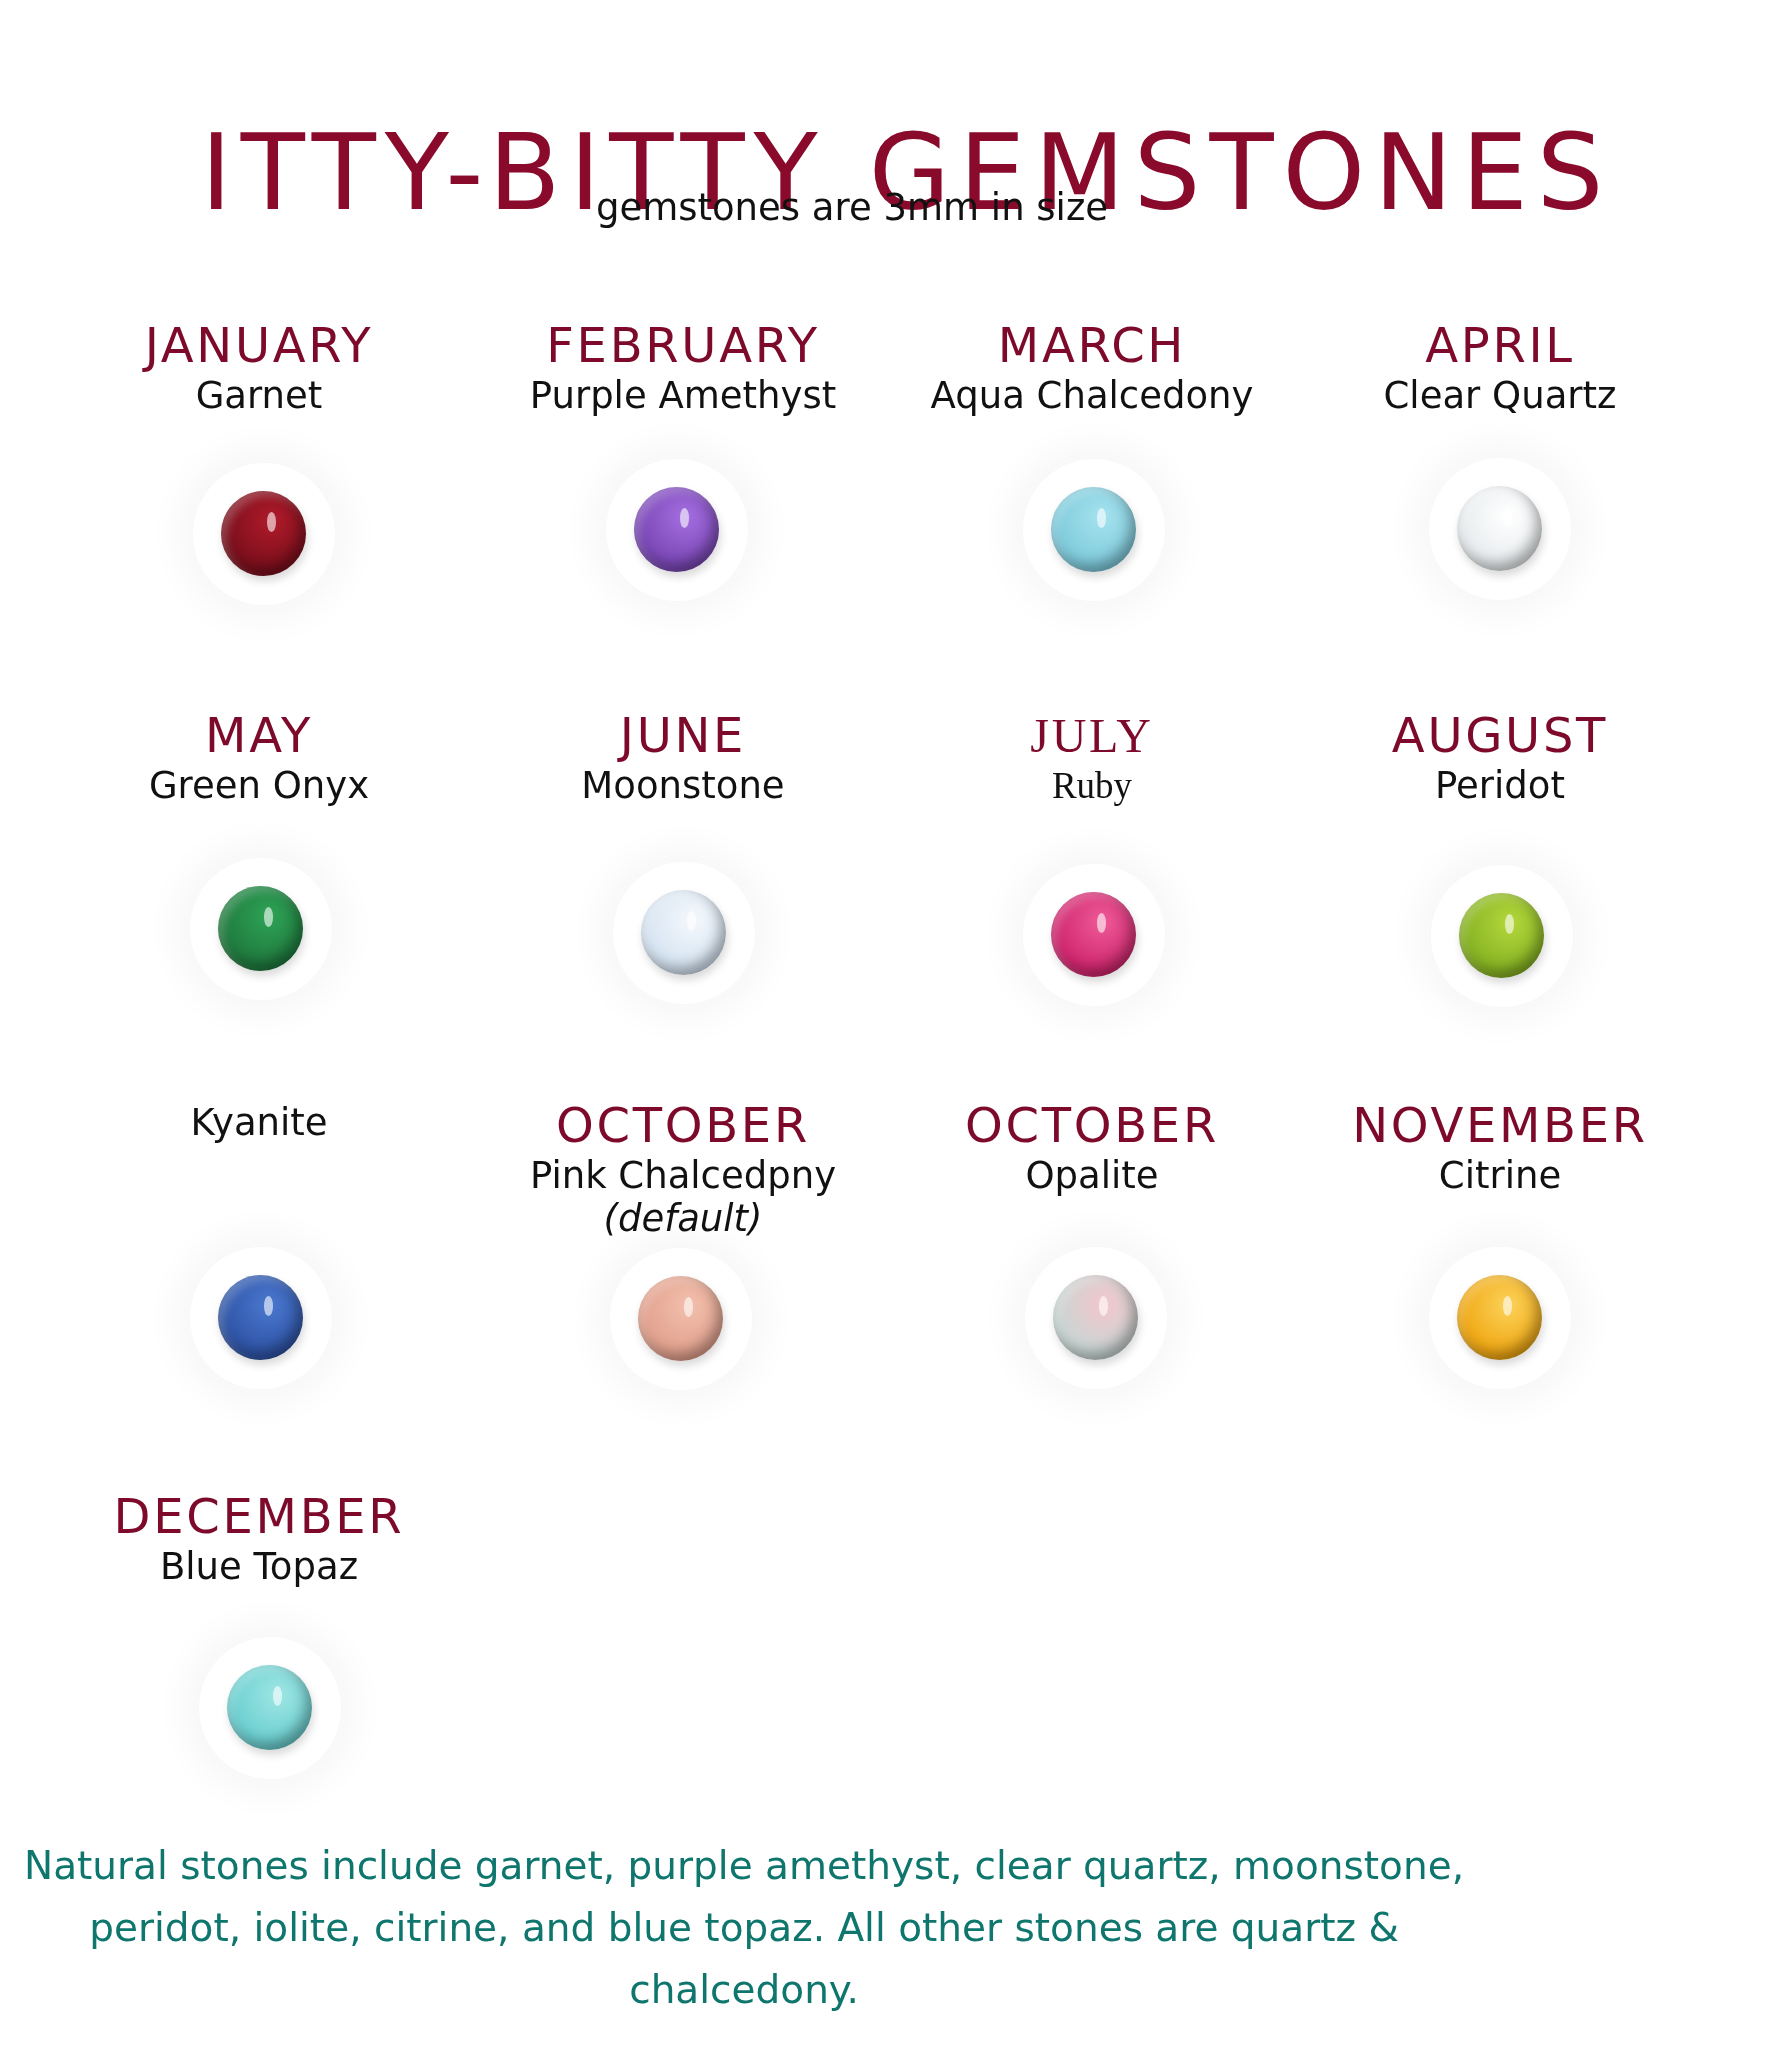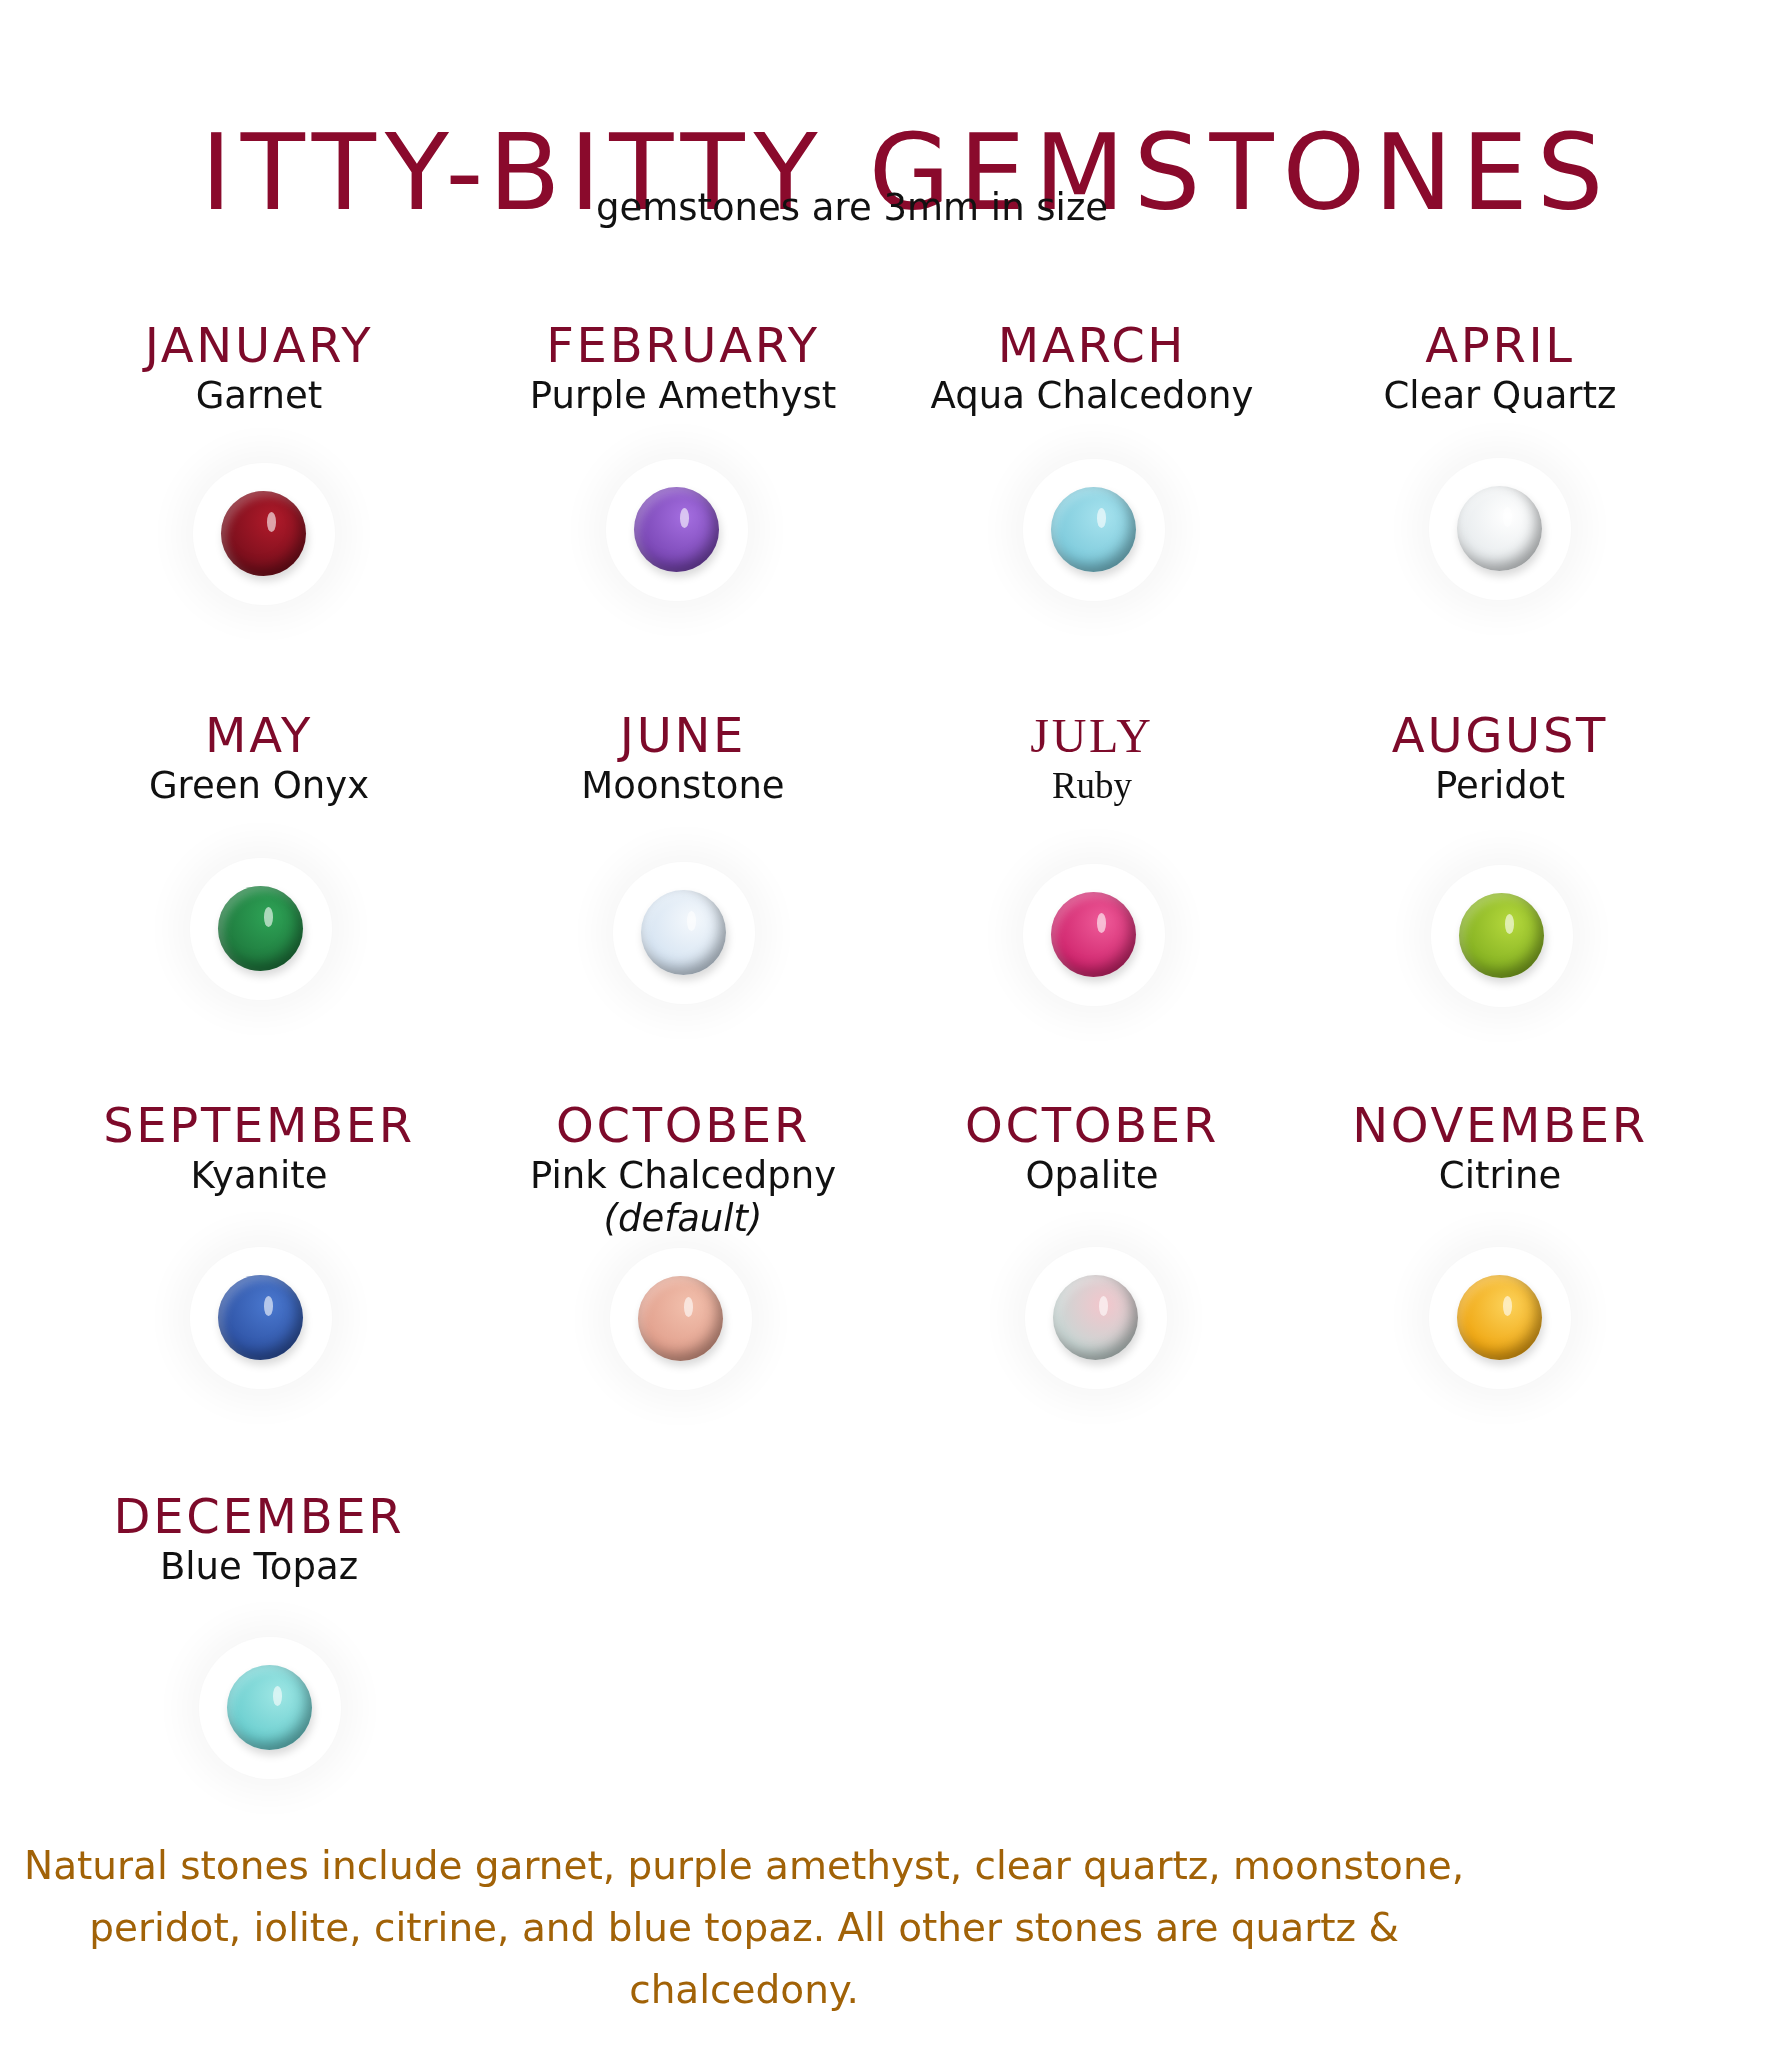--- a/index.html
+++ b/index.html
@@ -8,21 +8,21 @@
   .subtitle { position:absolute; left:0; width:1704px; top:186px; text-align:center; font-size:37px; color:#111; }
   .cell { position:absolute; width:408px; margin-left:-204px; text-align:center; }
   .month { font-size:48px; letter-spacing:2.7px; color:#7d0a2a; line-height:53px; }
   .stone { font-size:37px; color:#111; line-height:44px; margin-top:1.8px; }
   .note { font-size:37px; font-style:italic; color:#111; line-height:41px; }
   .gem-wrap { position:absolute; width:142px; height:142px; margin-left:-71px; border-radius:50%;
               box-shadow: 0 0 35px 16px rgba(0,0,0,0.035); }
   .gem { position:absolute; left:28px; top:28px; width:85px; height:85px; border-radius:50%;
          box-shadow: inset -5.3px -7px 12.4px rgba(0,0,0,0.35), inset 5.3px 5.3px 8.9px rgba(255,255,255,0.25), 1.8px 5.3px 8.9px rgba(0,0,0,0.15); }
   .gem::after { content:""; position:absolute; left:46px; top:21px; width:8.9px; height:19.5px; border-radius:50%; background:rgba(255,255,255,0.6); }
-  .footer { position:absolute; left:0; width:1488px; top:1835px; text-align:center; font-size:39px; line-height:62px; color:#a16207; }
+  .footer { position:absolute; left:0; width:1488px; top:1835px; text-align:center; font-size:39px; line-height:62px; color:#0f766e; }
 </style>
 </head>
 <body>
 
 <h1 class="title">ITTY-BITTY GEMSTONES</h1>
 <div class="subtitle">gemstones are 3mm in size</div>
 
 <div class="cell" style="left:259px; top:319px;">
   <div class="month">JANUARY</div>
   <div class="stone">Garnet</div>
@@ -81,21 +81,20 @@
 
 <div class="cell" style="left:1500px; top:709px;">
   <div class="month">AUGUST</div>
   <div class="stone">Peridot</div>
 </div>
 <div class="gem-wrap" style="left:1502px; top:865px;">
     <div class="gem" style="background: radial-gradient(circle at 60% 35%, rgb(180, 216, 60) 0%, rgb(134, 178, 34) 65%, rgb(134, 178, 34) 100%);"></div>
   </div>
 
 <div class="cell" style="left:259px; top:1099px;">
-  <div class="month">SEPTEMBER</div>
   <div class="stone">Kyanite</div>
 </div>
 <div class="gem-wrap" style="left:261px; top:1247px;">
     <div class="gem" style="background: radial-gradient(circle at 60% 35%, rgb(74, 120, 207) 0%, rgb(47, 84, 166) 65%, rgb(47, 84, 166) 100%);"></div>
   </div>
 
 <div class="cell" style="left:683px; top:1099px;">
   <div class="month">OCTOBER</div>
   <div class="stone">Pink Chalcedpny</div>
   <div class="note">(default)</div>

